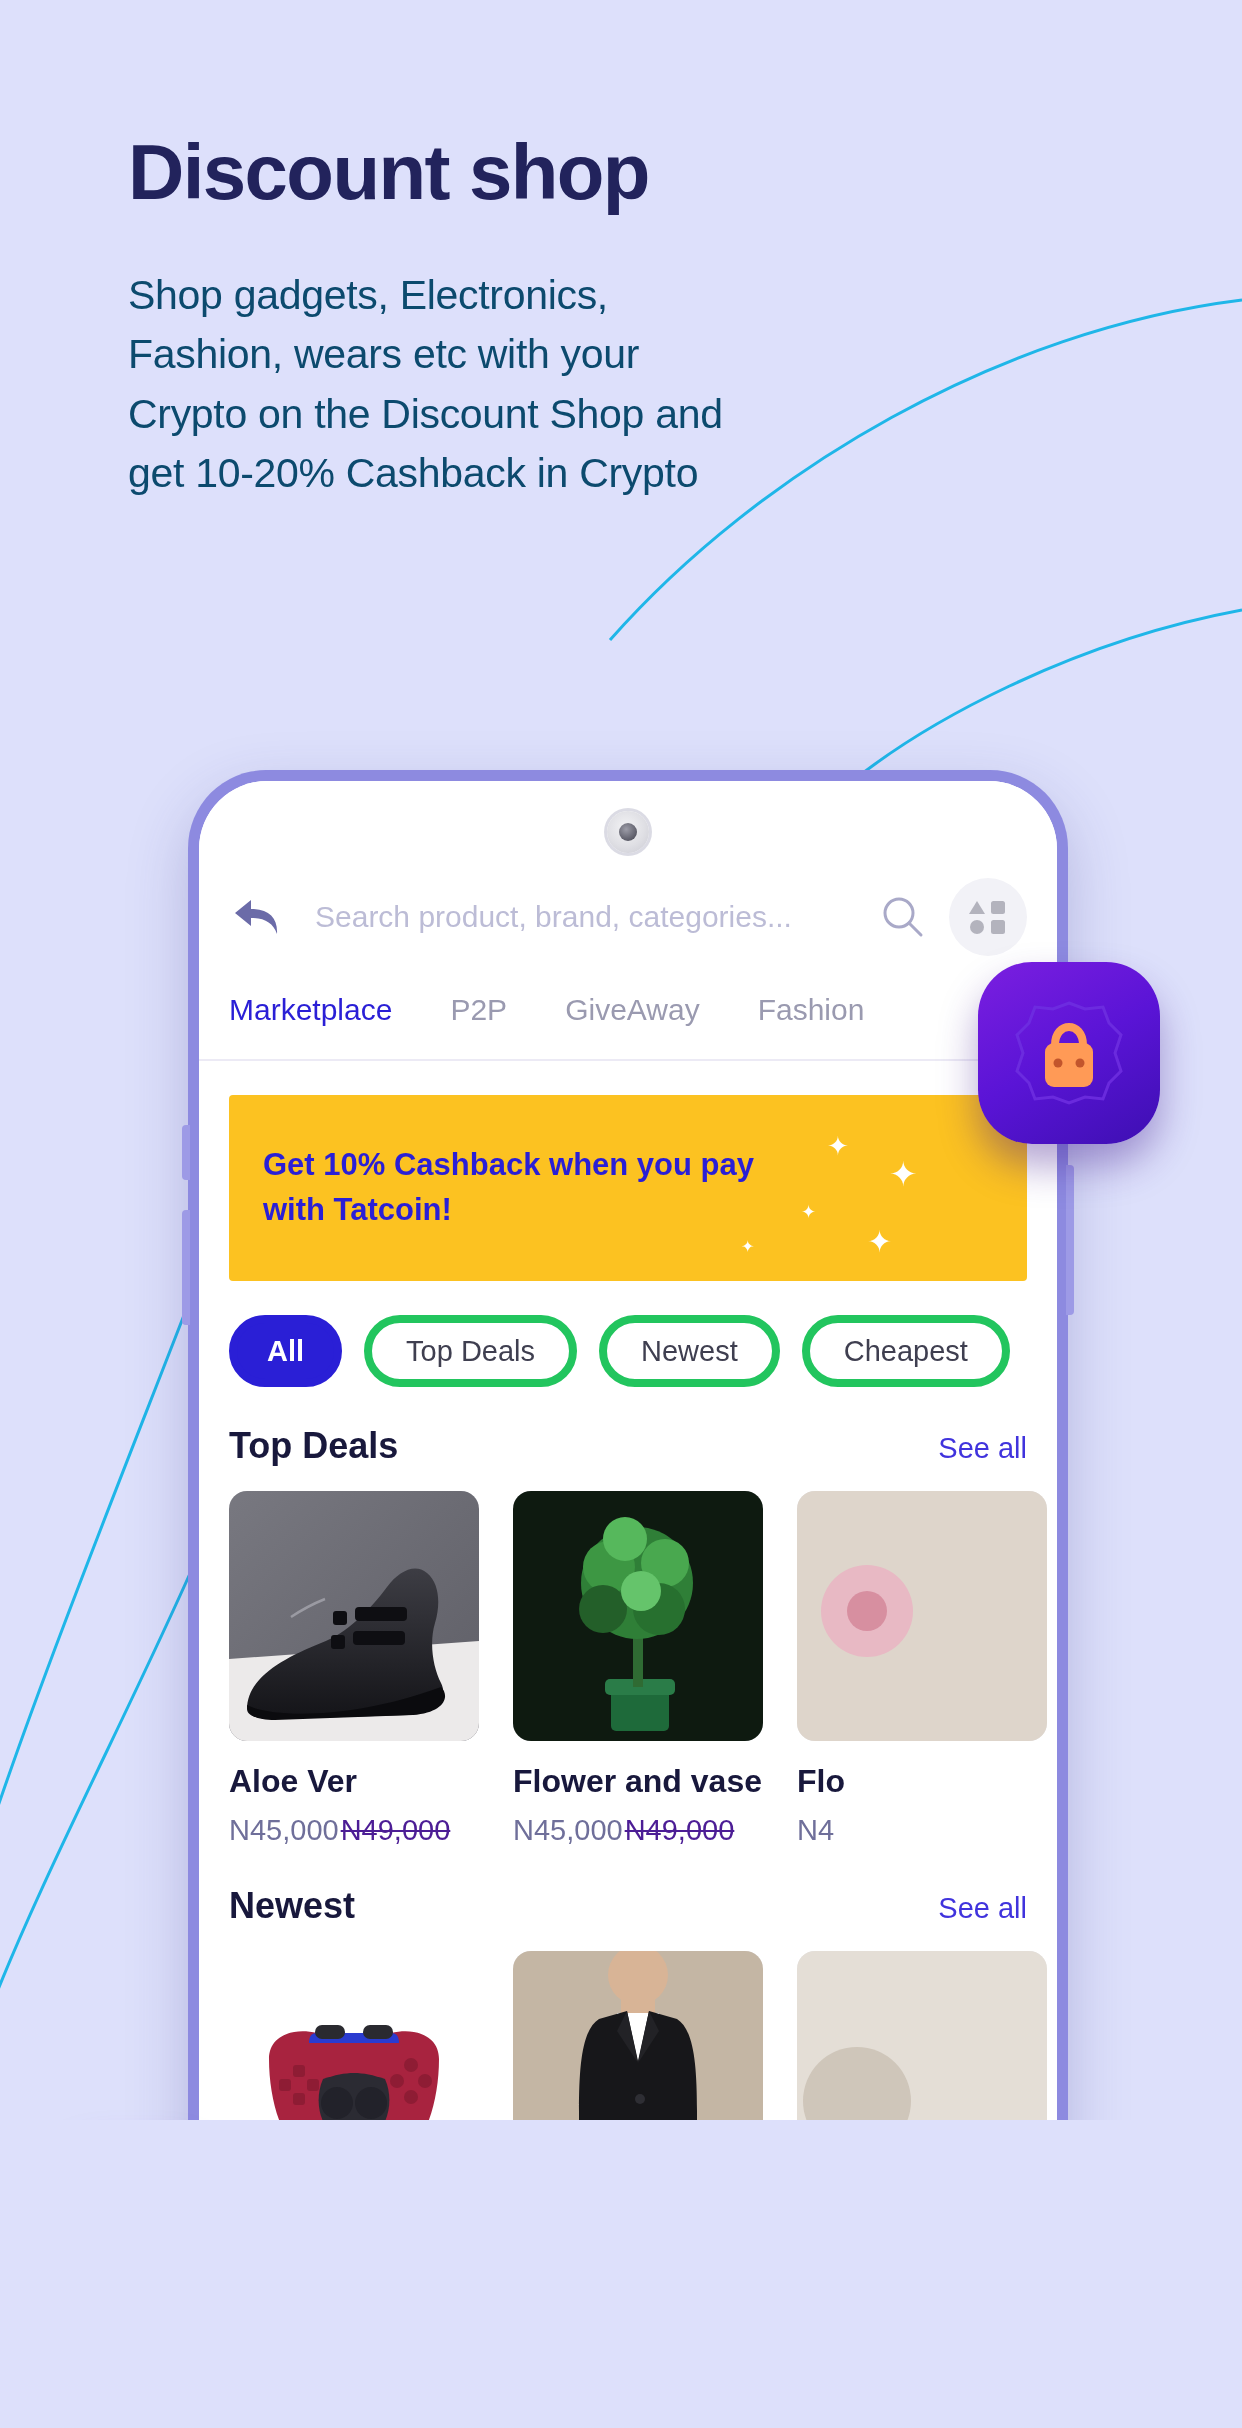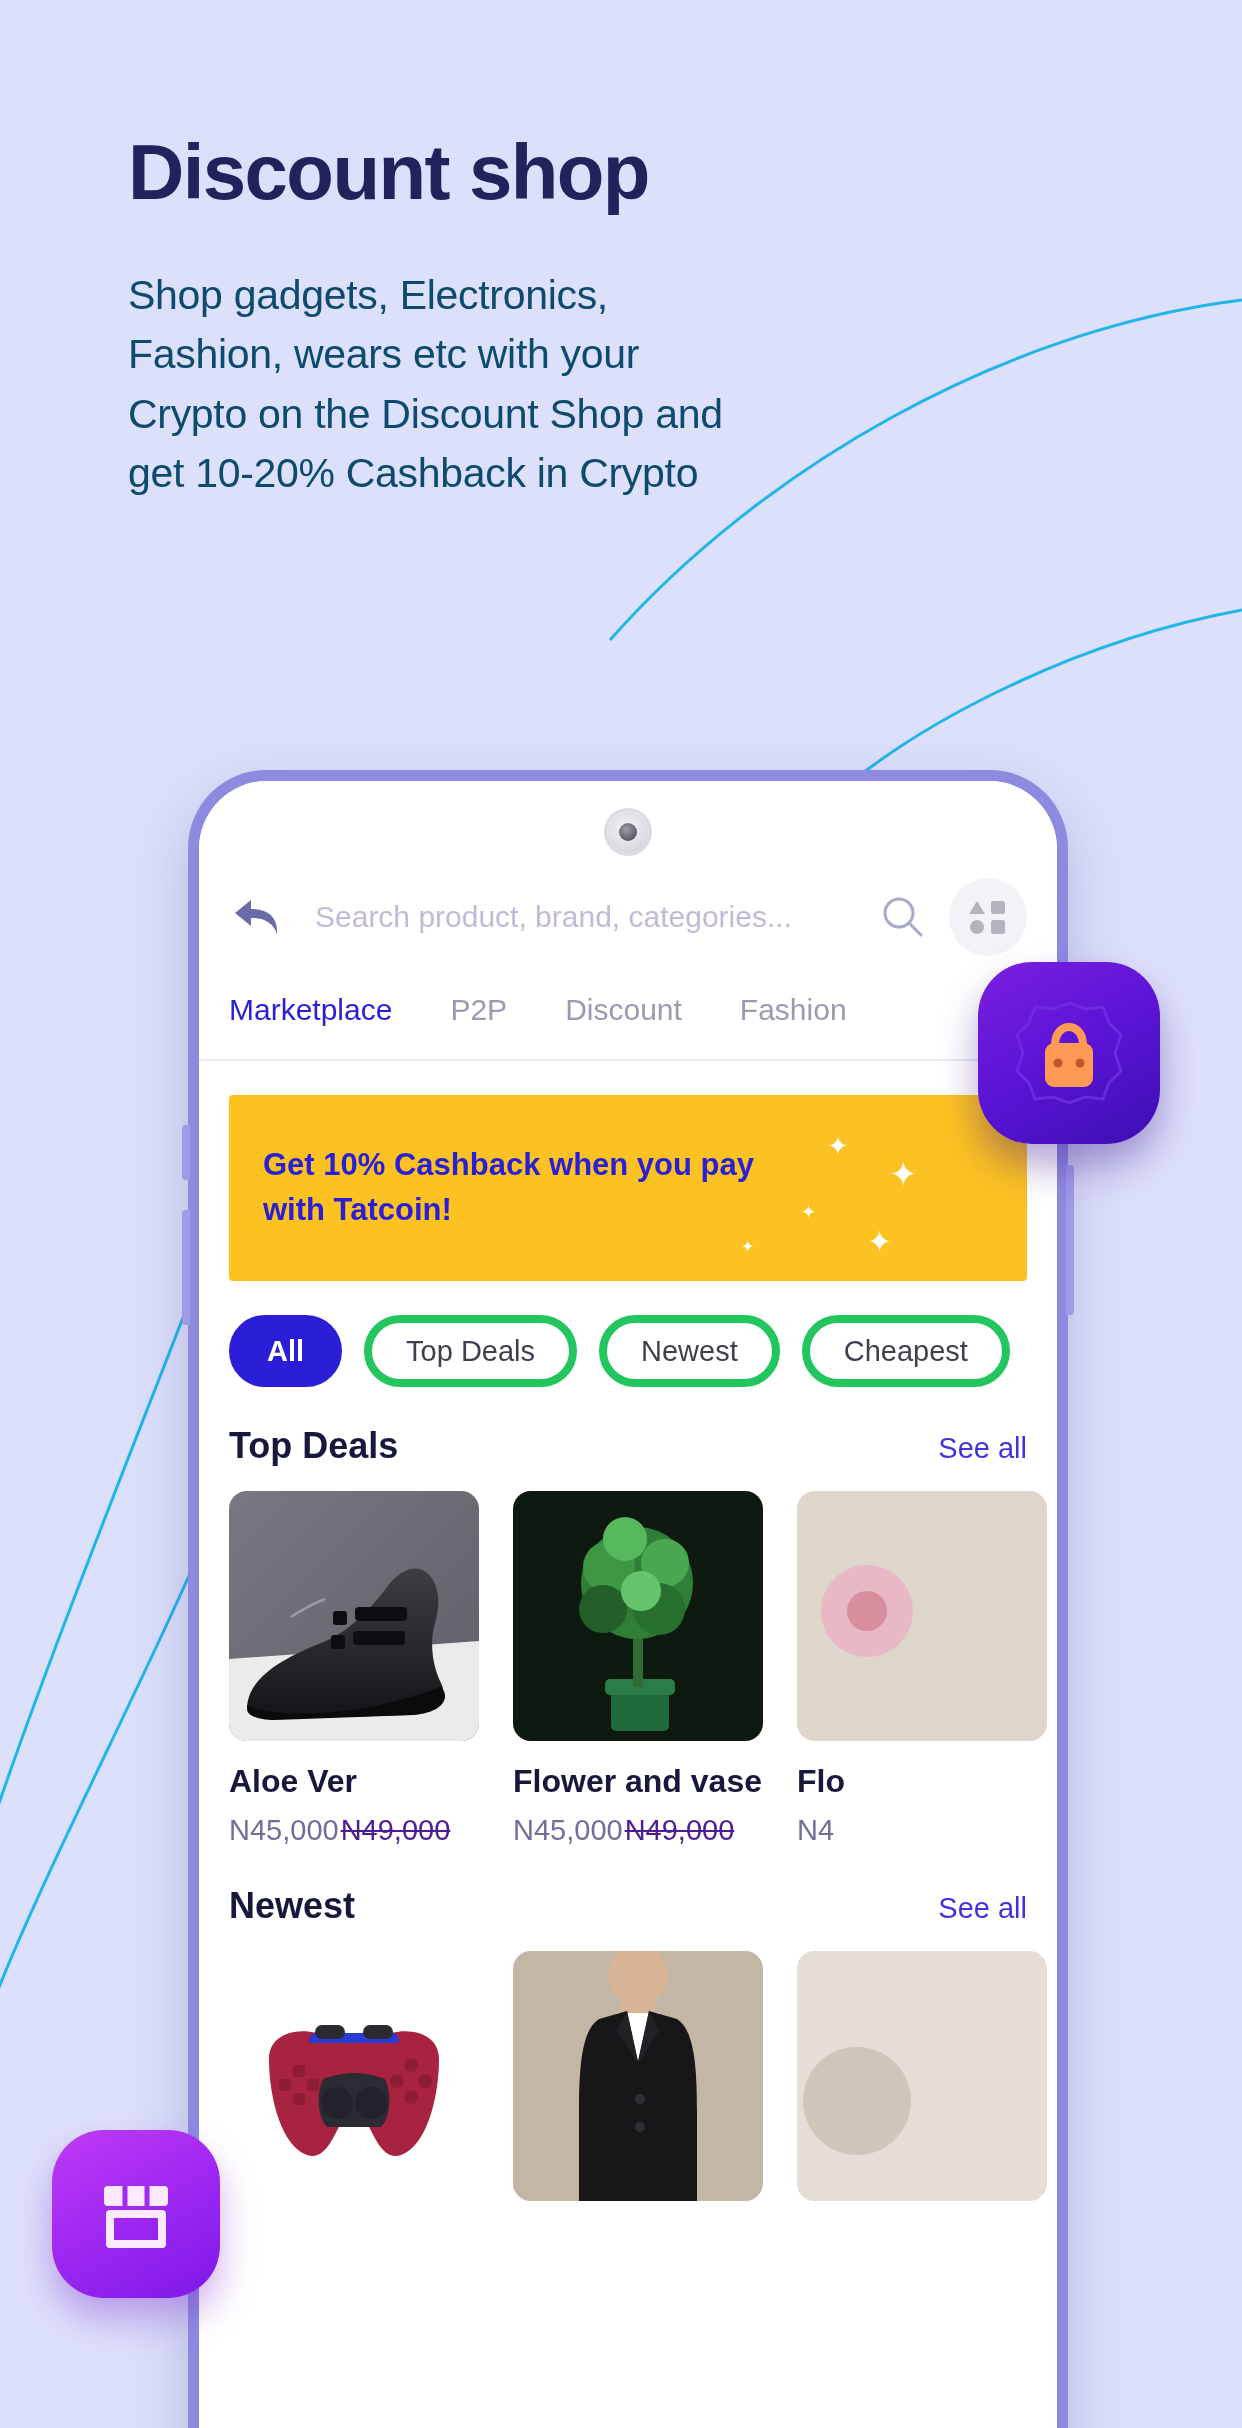--- a/index.html
+++ b/index.html
@@ -4,21 +4,21 @@
 <style>
   * { box-sizing: border-box; margin: 0; padding: 0; }
   html, body {
     width: 1242px; height: 2428px;
     overflow: hidden;
     background: #dde0fb;
     font-family: "Liberation Sans", sans-serif;
   }
   #stage {
     position: relative;
-    width: 1242px; height: 2428px;
+    width: 1242px; height: 2120px;
     background: #dde0fb;
     overflow: hidden;
   }
 
   
   .deco-curves {
     position: absolute; inset: 0;
     width: 1242px; height: 2428px;
     pointer-events: none;
     z-index: 1;
@@ -335,21 +335,21 @@
               <rect x="23" y="4" width="14" height="13" rx="2.5" fill="#b3b3bd"></rect>
               <circle cx="9" cy="30" r="7" fill="#b3b3bd"></circle>
               <rect x="23" y="23" width="14" height="14" rx="2.5" fill="#b3b3bd"></rect>
             </svg>
           </span>
         </div>
 
         <div class="tabs">
           <div class="tab active">Marketplace</div>
           <div class="tab">P2P</div>
-          <div class="tab">Discount</div>
+          <div class="tab">GiveAway</div>
           <div class="tab">Fashion</div>
         </div>
         <div class="tabs-divider"></div>
 
         <div class="banner">
           <div class="banner-text">Get 10% Cashback when you pay with Tatcoin!</div>
           <span class="star" style="left:598px; top:38px; font-size:26px;">✦</span>
           <span class="star" style="left:660px; top:62px; font-size:34px;">✦</span>
           <span class="star" style="left:572px; top:108px; font-size:18px;">✦</span>
           <span class="star" style="left:638px; top:132px; font-size:30px;">✦</span>

